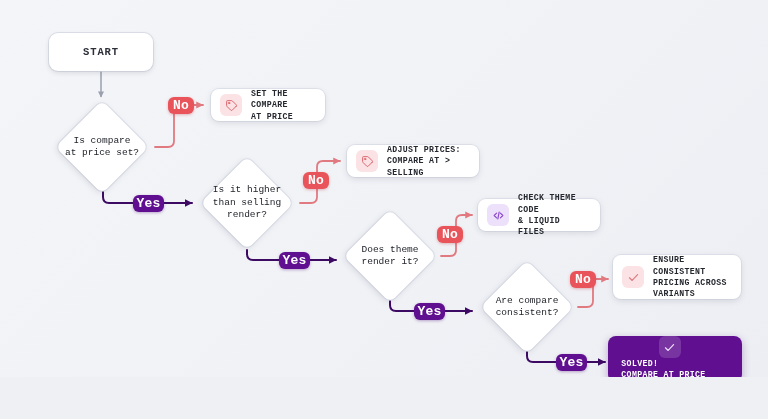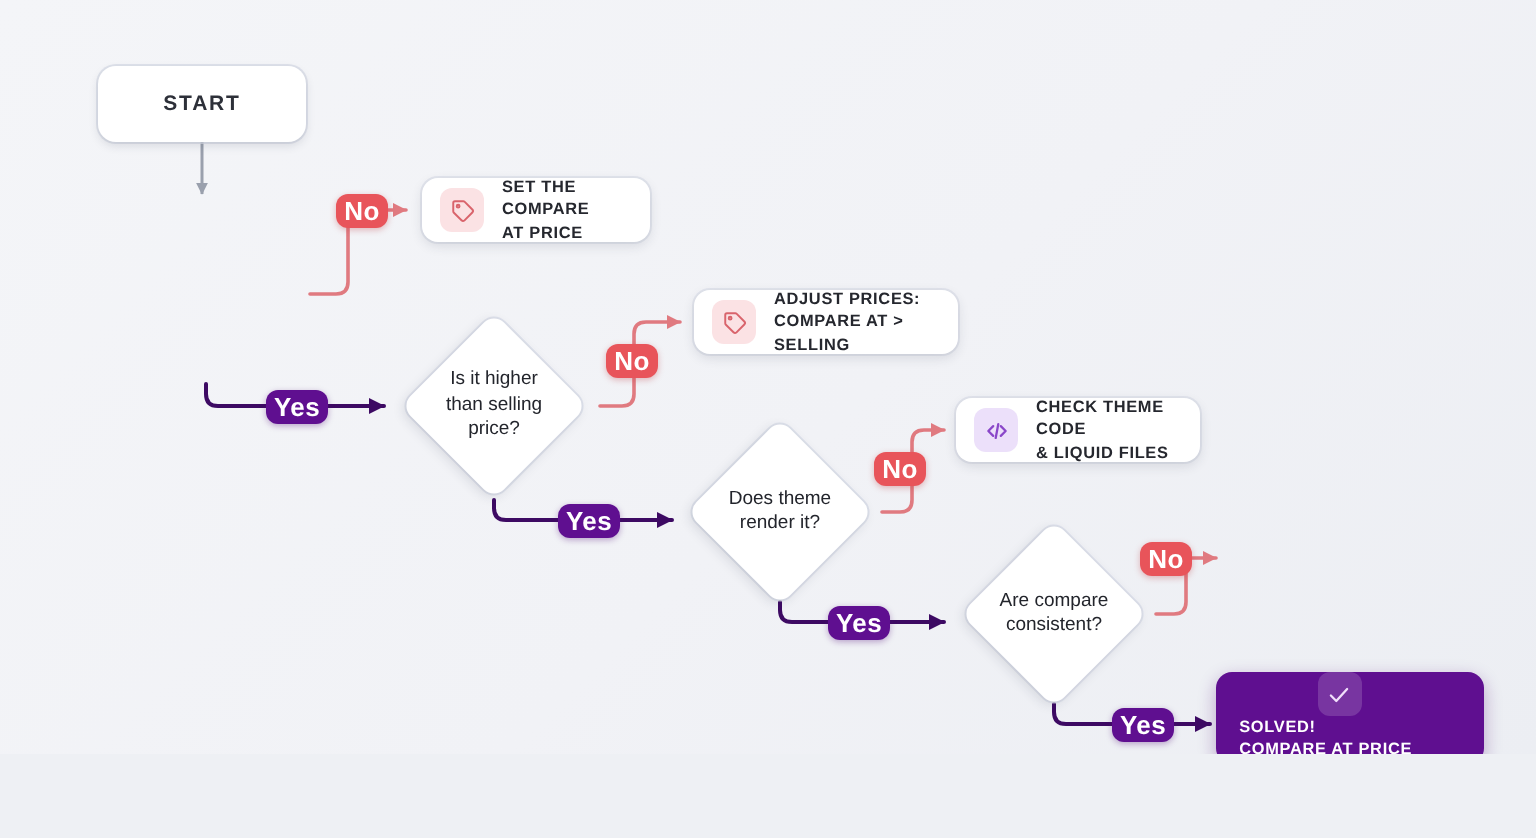--- a/index.html
+++ b/index.html
@@ -6,21 +6,21 @@
     margin: 0;
     padding: 0;
     background: #eef0f4;
   }
   #canvas {
     position: relative;
     width: 768px;
     height: 377px;
     background: linear-gradient(135deg, #f4f5f8 0%, #f1f2f6 55%, #eceef3 100%);
     overflow: hidden;
-    font-family: Liberation Sans, sans-serif;
+    font-family: Liberation Mono, monospace;
     -webkit-font-smoothing: antialiased;
   }
 
   
   #wires {
     position: absolute;
     left: 0; top: 0;
     width: 768px; height: 419px;
     pointer-events: none;
   }
@@ -173,26 +173,31 @@
 
     <path d="M 578 307 L 587 307 Q 593 307 593 301 L 593 279 L 608 279" fill="none" stroke="#e07a80" stroke-width="1.8" stroke-linecap="round" marker-end="url(#arrowRed)"></path>
 
     <path d="M 527 352 L 527 356 Q 527 362 533 362 L 605 362" fill="none" stroke="#3d0a63" stroke-width="2" stroke-linecap="round" marker-end="url(#arrowPurple)"></path>
   </svg>
 
   <div class="start-box">
     <span>START</span>
   </div>
 
+  <div class="diamond" style="left:50px; top:101px;">
+    <div class="shape"></div>
+    <div class="dlabel">Is compare
+at price set?</div>
+  </div>
 
   <div class="diamond" style="left:195px; top:157px;">
     <div class="shape"></div>
     <div class="dlabel">Is it higher
 than selling
-price?</div>
+render?</div>
   </div>
 
   <div class="diamond" style="left:338px; top:210px;">
     <div class="shape"></div>
     <div class="dlabel">Does theme
 render it?</div>
   </div>
 
   <div class="diamond" style="left:475px; top:261px;">
     <div class="shape"></div>
@@ -227,20 +232,30 @@
     <div class="ic ic-pink">
       <svg width="13" height="13" viewBox="0 0 24 24" fill="none" stroke="#d9646c" stroke-width="1.8" stroke-linecap="round" stroke-linejoin="round">
         <path d="M20.6 13.4 13.4 20.6a2 2 0 0 1-2.8 0l-7-7a2 2 0 0 1-.6-1.4V4.5A1.5 1.5 0 0 1 4.5 3h7.7a2 2 0 0 1 1.4.6l7 7a2 2 0 0 1 0 2.8z"></path>
         <circle cx="7.5" cy="7.5" r="1.3"></circle>
       </svg>
     </div>
     <div class="ctext">ADJUST PRICES:
 COMPARE AT &gt; SELLING</div>
   </div>
 
+  <div class="card" style="left:613px; top:255px; width:128px; height:44px;">
+    <div class="ic ic-pink">
+      <svg width="13" height="13" viewBox="0 0 24 24" fill="none" stroke="#dd7b81" stroke-width="2.1" stroke-linecap="round" stroke-linejoin="round">
+        <polyline points="4.5,12.5 9.5,17.5 19.5,6.5"></polyline>
+      </svg>
+    </div>
+    <div class="ctext">ENSURE CONSISTENT
+PRICING ACROSS
+VARIANTS</div>
+  </div>
 
   <div class="card solved" style="left:608px; top:336px; width:134px; height:46px;">
     <div class="ic">
       <svg width="13" height="13" viewBox="0 0 24 24" fill="none" stroke="#f1e0fb" stroke-width="2.1" stroke-linecap="round" stroke-linejoin="round">
         <polyline points="4.5,12.5 9.5,17.5 19.5,6.5"></polyline>
       </svg>
     </div>
     <div class="ctext">SOLVED!
 COMPARE AT PRICE
 DISPLAYING CORRECTLY</div>

